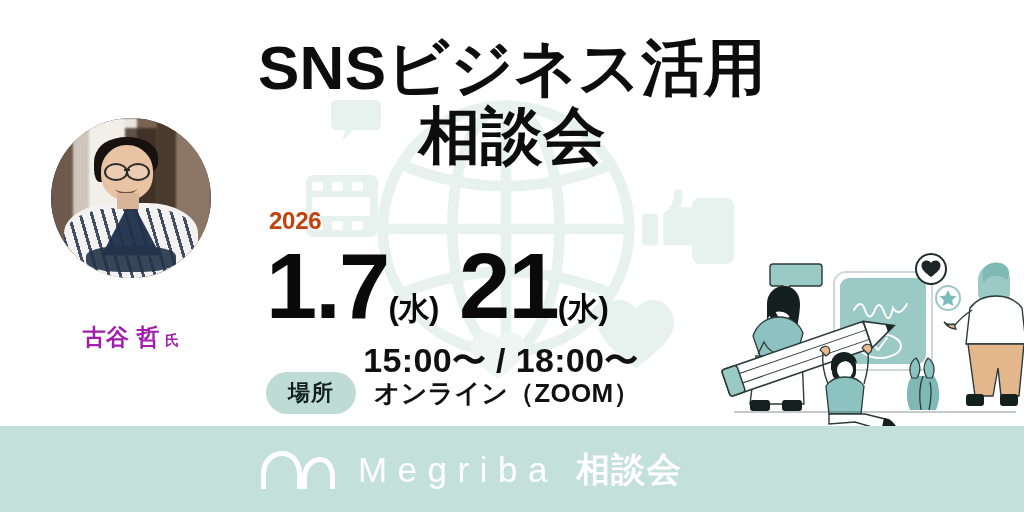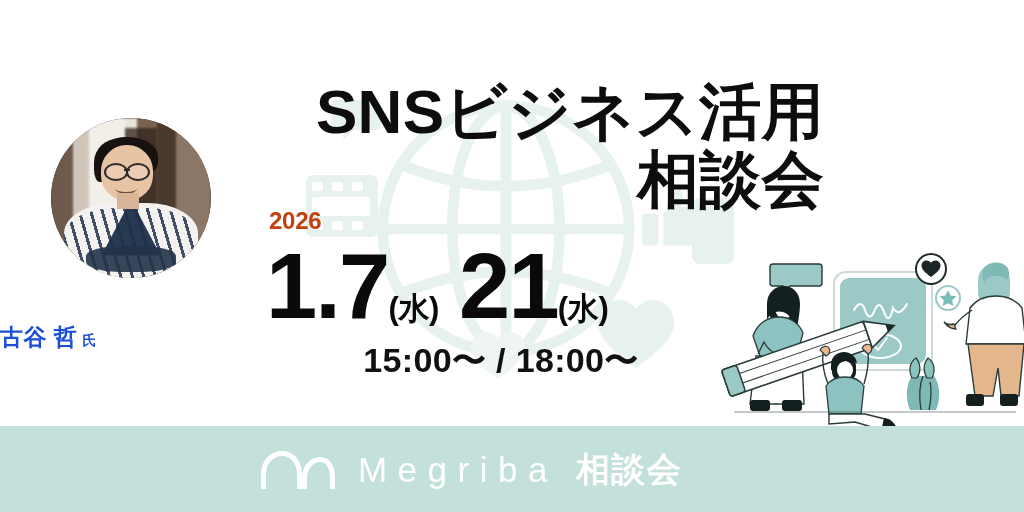--- a/index.html
+++ b/index.html
@@ -44,29 +44,29 @@
   #portrait .neck{position:absolute;left:41%;top:47%;width:14%;height:10%;background:#d9b496;}
   #portrait .kimono{position:absolute;left:8%;top:53%;width:84%;height:50%;border-radius:38% 38% 0 0;background:#f3f2f0;}
   #portrait .kimono:before{content:"";position:absolute;left:28%;top:-4%;width:44%;height:70%;
     background:#283a52;clip-path:polygon(50% 0,100% 100%,0 100%);}
   #portrait .stripes{position:absolute;left:8%;top:56%;width:84%;height:47%;
     background:repeating-linear-gradient(74deg,#20304a 0 3px,rgba(0,0,0,0) 3px 11px);
     opacity:.85;border-radius:38% 38% 0 0;}
   #portrait .arms{position:absolute;left:22%;top:80%;width:56%;height:16%;border-radius:40%;background:#233349;opacity:.9;}
 
   
-  #speaker-name{position:absolute;left:0;top:322px;width:262px;
-    font-size:23px;font-weight:700;color:#1d4ed8;letter-spacing:.02em;white-space:nowrap;}
+  #speaker-name{position:absolute;left:0;top:322px;width:262px;text-align:center;
+    font-size:23px;font-weight:700;color:#a21caf;letter-spacing:.02em;white-space:nowrap;}
   #speaker-name .suffix{font-size:14px;font-weight:700;margin-left:5px;}
   #speaker-org{position:absolute;left:0;top:366px;width:262px;text-align:center;
     font-size:17px;font-weight:400;color:#252524;white-space:nowrap;}
 
   
-  #title{position:absolute;left:200px;top:34px;width:624px;text-align:right;
-    font-size:62px;line-height:1.10;font-weight:700;color:#0d0d0d;letter-spacing:.005em;margin-top:44px;}
+  #title{position:absolute;left:200px;top:34px;width:624px;text-align:center;
+    font-size:62px;line-height:1.10;font-weight:700;color:#0d0d0d;letter-spacing:.005em;}
   #title .l2{display:block;}
 
   
   #year{position:absolute;left:269px;top:207px;font-size:24px;font-weight:700;color:#c2410c;letter-spacing:-.01em;}
   #dates{position:absolute;left:266px;top:232px;width:470px;height:98px;
     display:flex;align-items:flex-end;}
   .bigdate{font-size:92px;font-weight:700;color:#0a0a0a;line-height:.95;letter-spacing:-.02em;}
   .dow{font-size:31px;font-weight:700;color:#0a0a0a;line-height:1;padding-bottom:6px;letter-spacing:-.01em;}
   #d2{margin-left:20px;}
 
@@ -177,20 +177,24 @@
   <div id="year">2026</div>
   <div id="dates">
     <span class="bigdate">1.7</span>
     <span class="dow">(水)</span>
     <span class="bigdate" id="d2">21</span>
     <span class="dow">(水)</span>
   </div>
 
   <div id="time">15:00〜 / 18:00〜</div>
 
+  <div id="place-row">
+    <span id="place-badge">場所</span>
+    <span id="place-value">オンライン（ZOOM）</span>
+  </div>
 
   <svg id="illus" viewBox="0 0 308 196">
 
     <rect x="118" y="34" width="98" height="98" rx="12" fill="#ffffff" stroke="#cfd8d6" stroke-width="2"></rect>
     <rect x="124" y="40" width="86" height="86" rx="9" fill="#9bc9c6"></rect>
     <path d="M138 72 q7-12 11 0 t9 2 q5-14 10 0 t9-4 q6 10 14-4" fill="none" stroke="#ffffff" stroke-width="2" stroke-linecap="round"></path>
     <ellipse cx="164" cy="108" rx="21" ry="12" fill="none" stroke="#ffffff" stroke-width="2"></ellipse>
     <path d="M155 104 l7 8 9-12" fill="none" stroke="#ffffff" stroke-width="2" stroke-linecap="round" stroke-linejoin="round"></path>
 
     <path d="M57 26h46a3 3 0 0 1 3 3v16a3 3 0 0 1-3 3H74l-8 8 1-8h-10a3 3 0 0 1-3-3V29a3 3 0 0 1 3-3z" fill="#9bc9c6" stroke="#2b3a3a" stroke-width="1.4"></path>

